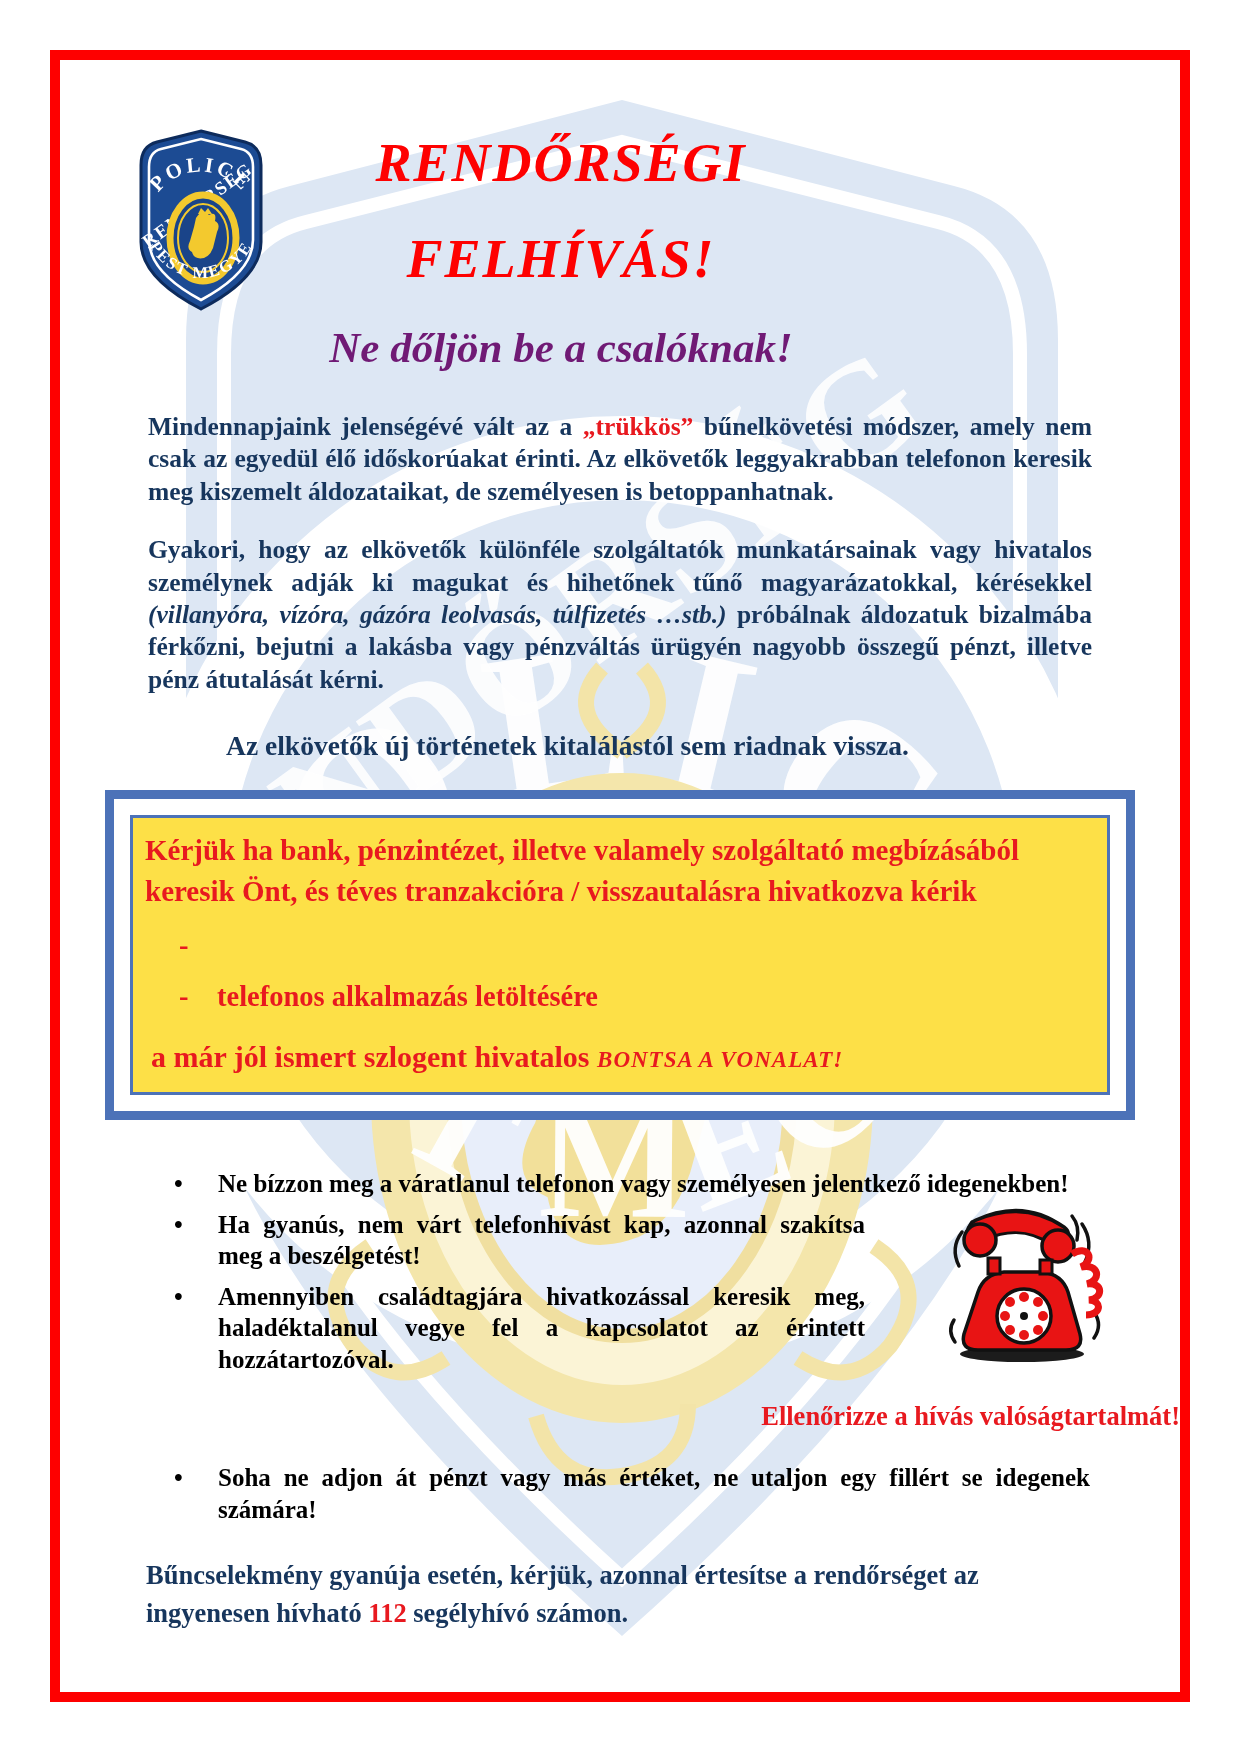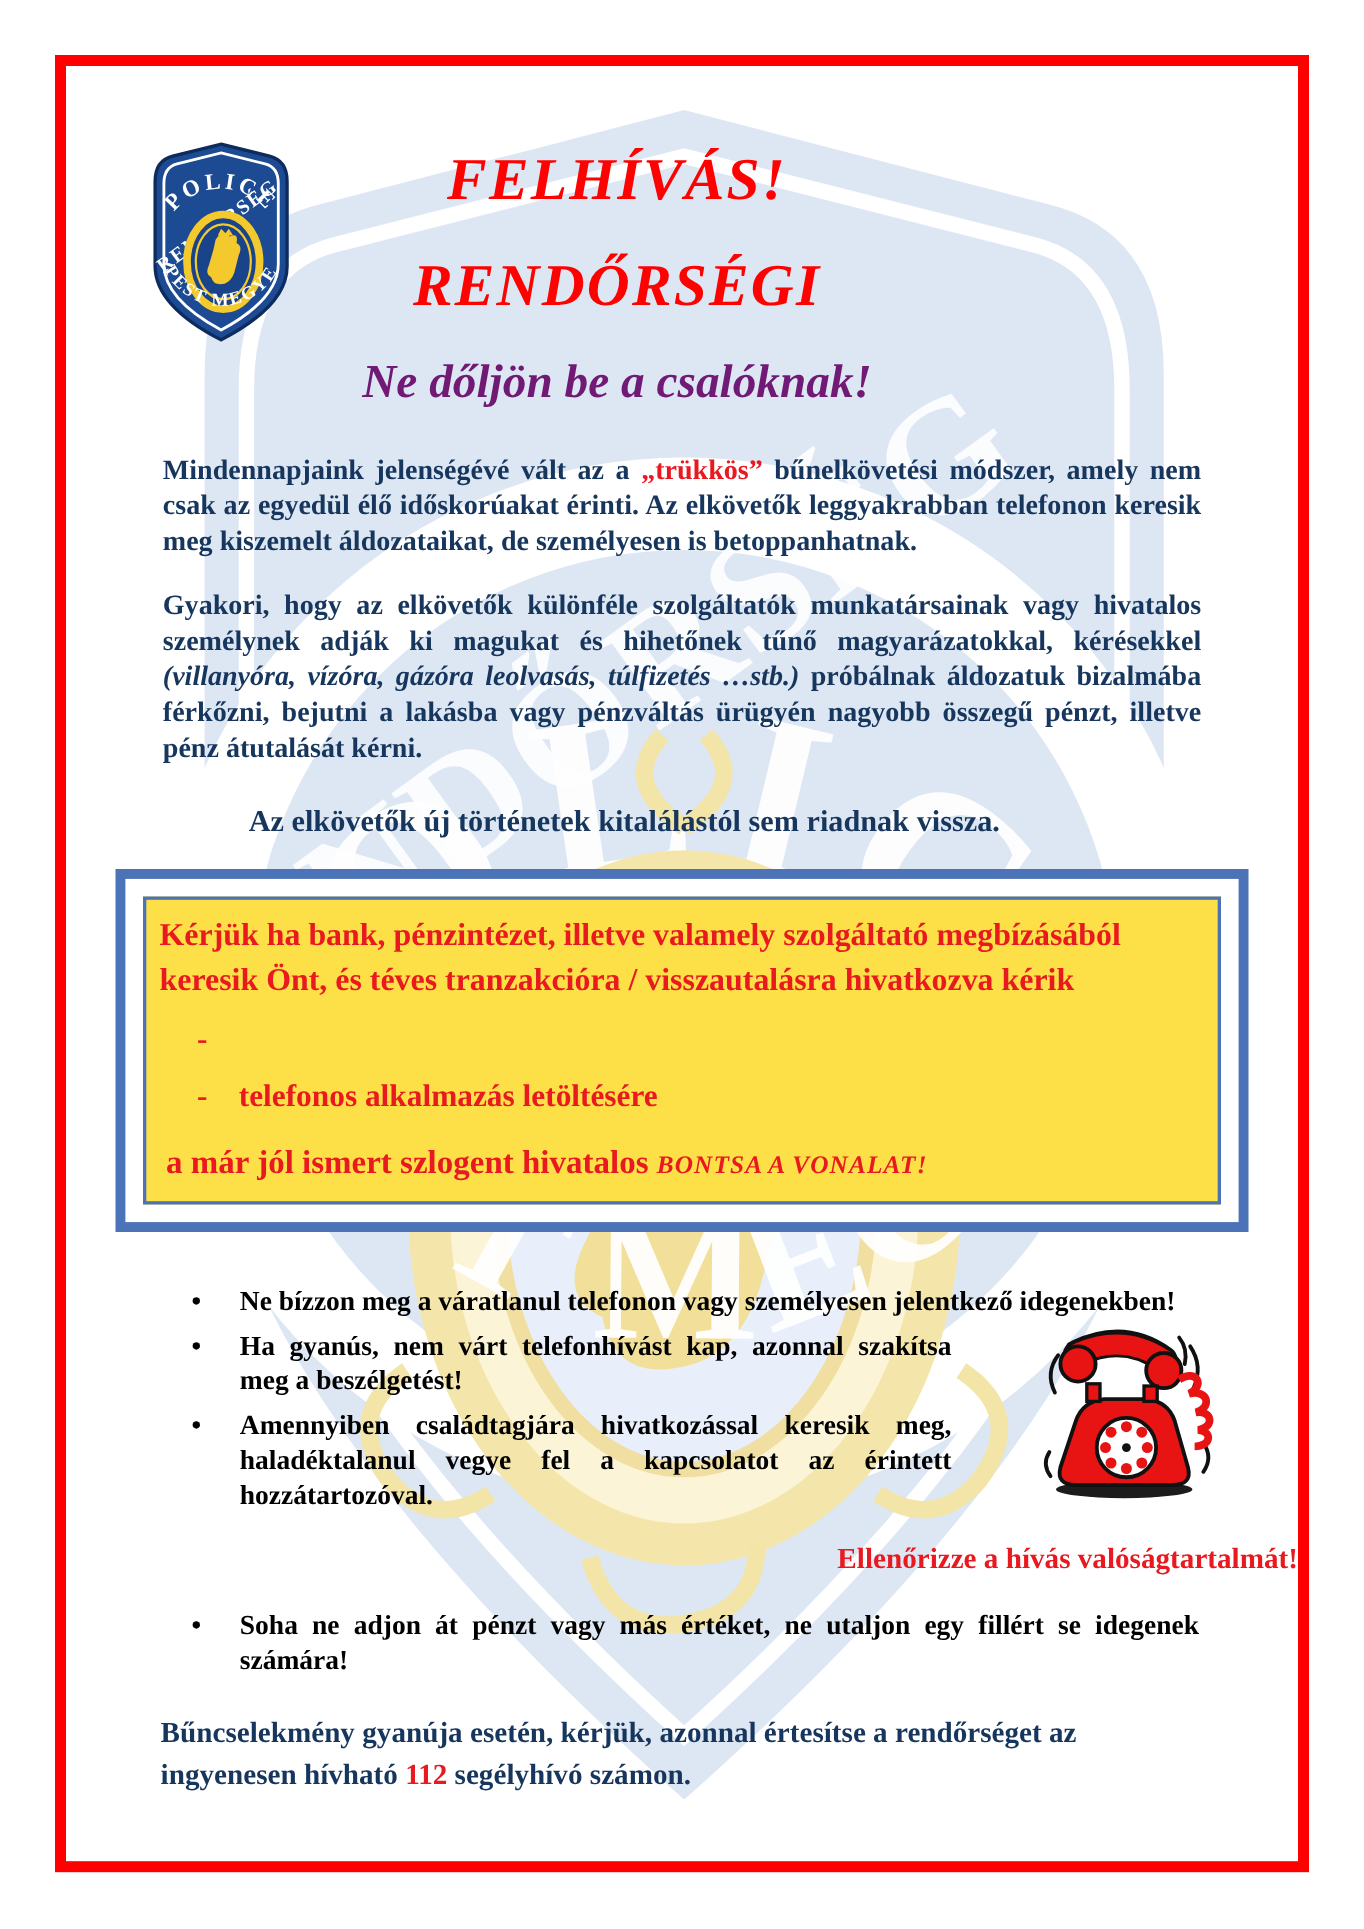--- a/index.html
+++ b/index.html
@@ -115,22 +115,22 @@
       </g>
     </g>
     <text font-size="16.5" fill="#ffffff" font-weight="bold" letter-spacing="2">
       <textPath href="#lg-bot" startOffset="50%" text-anchor="middle">PEST MEGYE</textPath>
     </text>
   </svg>
 
   <div class="flow">
 
     <div class="head">
+      <div class="title-line">RENDŐRSÉGI</div>
       <div class="title-line">FELHÍVÁS!</div>
-      <div class="title-line">RENDŐRSÉGI</div>
       <div class="subtitle">Ne dőljön be a csalóknak!</div>
     </div>
 
     <div class="bodycopy">
       <p><span>Mindennapjaink jelenségévé vált az a </span><span class="red-inline">„trükkös”</span><span> bűnelkövetési módszer, amely nem csak az egyedül élő időskorúakat érinti. Az elkövetők leggyakrabban telefonon keresik meg kiszemelt áldozataikat, de személyesen is betoppanhatnak.</span></p>
       <p><span>Gyakori, hogy az elkövetők különféle szolgáltatók munkatársainak vagy hivatalos személynek adják ki magukat és hihetőnek tűnő magyarázatokkal, kérésekkel </span><span class="italic-inline">(villanyóra, vízóra, gázóra leolvasás, túlfizetés …stb.)</span><span> próbálnak áldozatuk bizalmába férkőzni, bejutni a lakásba vagy pénzváltás ürügyén nagyobb összegű pénzt, illetve pénz átutalását kérni.</span></p>
     </div>
 
     <div class="statement">Az elkövetők új történetek kitalálástól sem riadnak vissza.</div>
 

